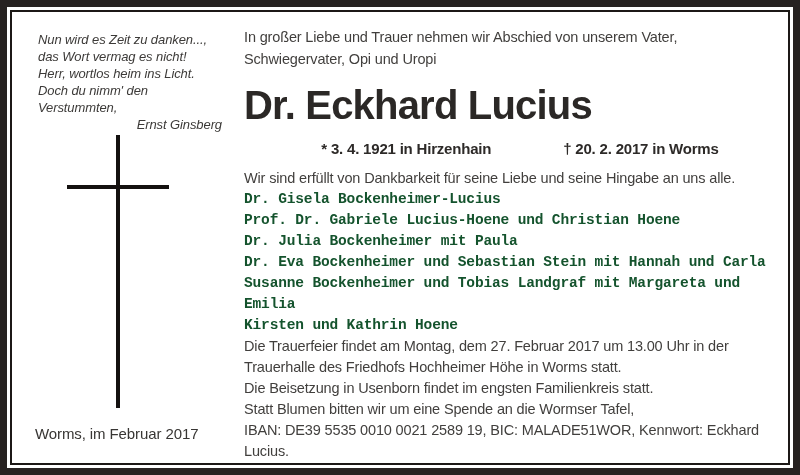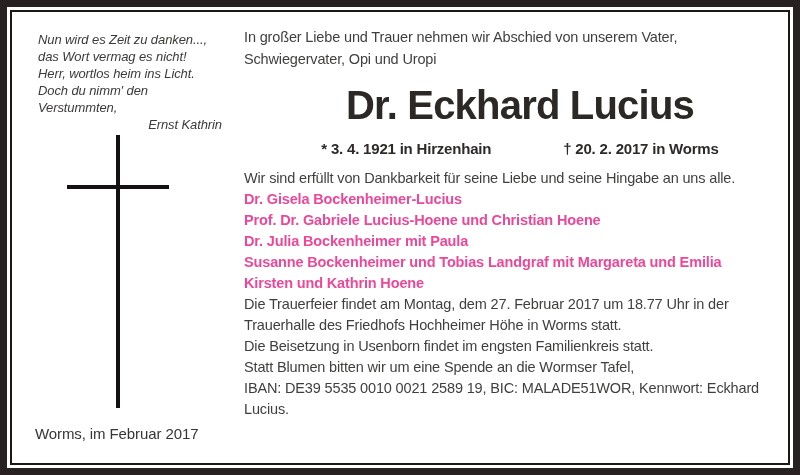--- a/index.html
+++ b/index.html
@@ -70,21 +70,20 @@
     width: 552px;
   }
   .intro {
     margin-top: 14px;
     font-size: 14.5px;
     line-height: 22px;
     letter-spacing: -0.15px;
   }
   .deceased-name {
     margin-top: 13px;
-    text-align: center;
     font-size: 40px;
     line-height: 44px;
     font-weight: bold;
     letter-spacing: -0.8px;
     color: #2b2826;
   }
   .dates-row {
     margin-top: 13px;
     display: flex;
     justify-content: center;
@@ -96,41 +95,42 @@
   }
   .family-block {
     margin-top: 11px;
     font-size: 14.5px;
     line-height: 21px;
     letter-spacing: -0.15px;
   }
   .gratitude-line { margin-bottom: 0; }
   .mourner-name {
     font-weight: bold;
-    color: #ec4899;
+    color: #14532d;
+    font-family: Liberation Mono, monospace;
   }
   .funeral-block, .address-line, .donation-block {
     font-size: 14.5px;
     line-height: 21px;
     letter-spacing: -0.15px;
   }
 </style>
 </head>
 <body>
 
 <div class="outer-frame">
   <div class="white-gap">
     <div class="notice-frame">
 
       <div class="poem">
         <div>Nun wird es Zeit zu danken...,</div>
         <div>das Wort vermag es nicht!</div>
         <div>Herr, wortlos heim ins Licht.</div>
         <div>Doch du nimm' den Verstummten,</div>
-        <div class="poem-attribution">Ernst Kathrin</div>
+        <div class="poem-attribution">Ernst Ginsberg</div>
       </div>
 
       <div class="cross">
         <div class="cross-vertical"></div>
         <div class="cross-horizontal"></div>
       </div>
 
       <div class="dateline">Worms, im Februar 2017</div>
 
       <div class="main-column">
@@ -145,26 +145,27 @@
         <div class="dates-row">
           <span>* 3. 4. 1921 in Hirzenhain</span>
           <span>† 20. 2. 2017 in Worms</span>
         </div>
 
         <div class="family-block">
           <div class="gratitude-line">Wir sind erfüllt von Dankbarkeit für seine Liebe und seine Hingabe an uns alle.</div>
           <div class="mourner-name">Dr. Gisela Bockenheimer-Lucius</div>
           <div class="mourner-name">Prof. Dr. Gabriele Lucius-Hoene und Christian Hoene</div>
           <div class="mourner-name">Dr. Julia Bockenheimer mit Paula</div>
+          <div class="mourner-name">Dr. Eva Bockenheimer und Sebastian Stein mit Hannah und Carla</div>
           <div class="mourner-name">Susanne Bockenheimer und Tobias Landgraf mit Margareta und Emilia</div>
           <div class="mourner-name">Kirsten und Kathrin Hoene</div>
         </div>
 
         <div class="funeral-block">
-          <div>Die Trauerfeier findet am Montag, dem 27. Februar 2017 um 18.77 Uhr in der</div>
+          <div>Die Trauerfeier findet am Montag, dem 27. Februar 2017 um 13.00 Uhr in der</div>
           <div>Trauerhalle des Friedhofs Hochheimer Höhe in Worms statt.</div>
           <div>Die Beisetzung in Usenborn findet im engsten Familienkreis statt.</div>
         </div>
 
 
         <div class="donation-block">
           <div>Statt Blumen bitten wir um eine Spende an die Wormser Tafel,</div>
           <div>IBAN: DE39 5535 0010 0021 2589 19, BIC: MALADE51WOR, Kennwort: Eckhard Lucius.</div>
         </div>
 

